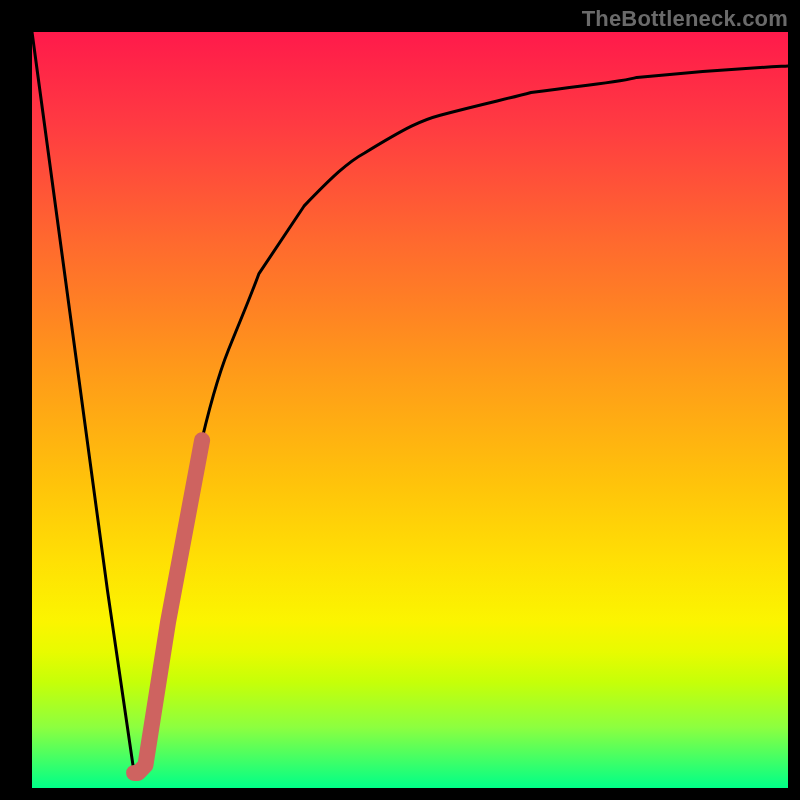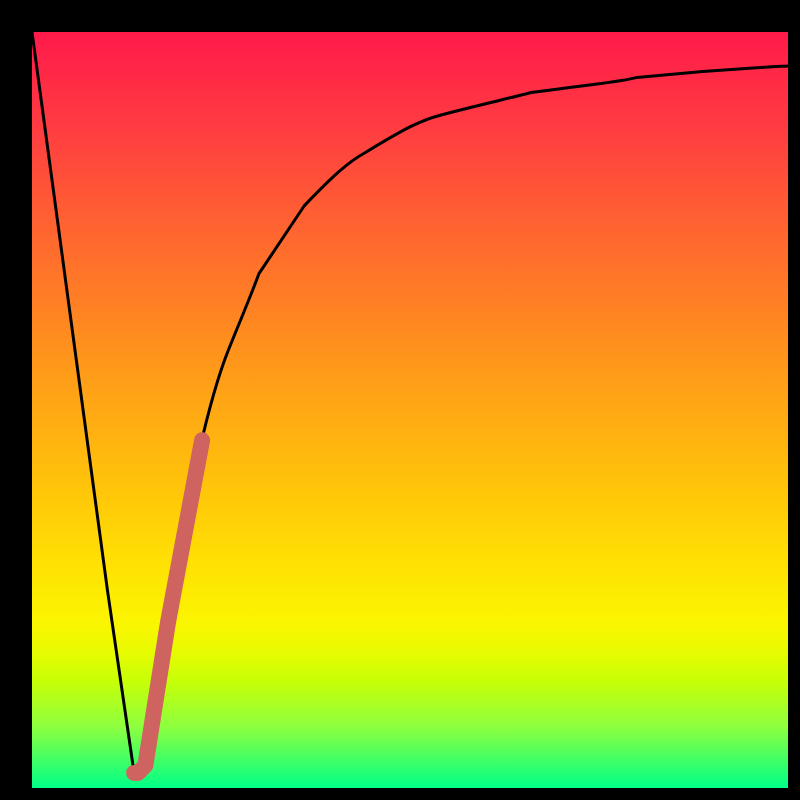--- a/index.html
+++ b/index.html
@@ -103,14 +103,15 @@
 
       <path class="curve-accent" d="M 102.1 740.9
                L 106 741
                L 113.4 733.3
                L 136.1 589.7
                L 170.1 408.2"></path>
     </svg>
 
   </div>
 
+  <div class="attribution">TheBottleneck.com</div>
 
 </div>
 
 </body></html>

